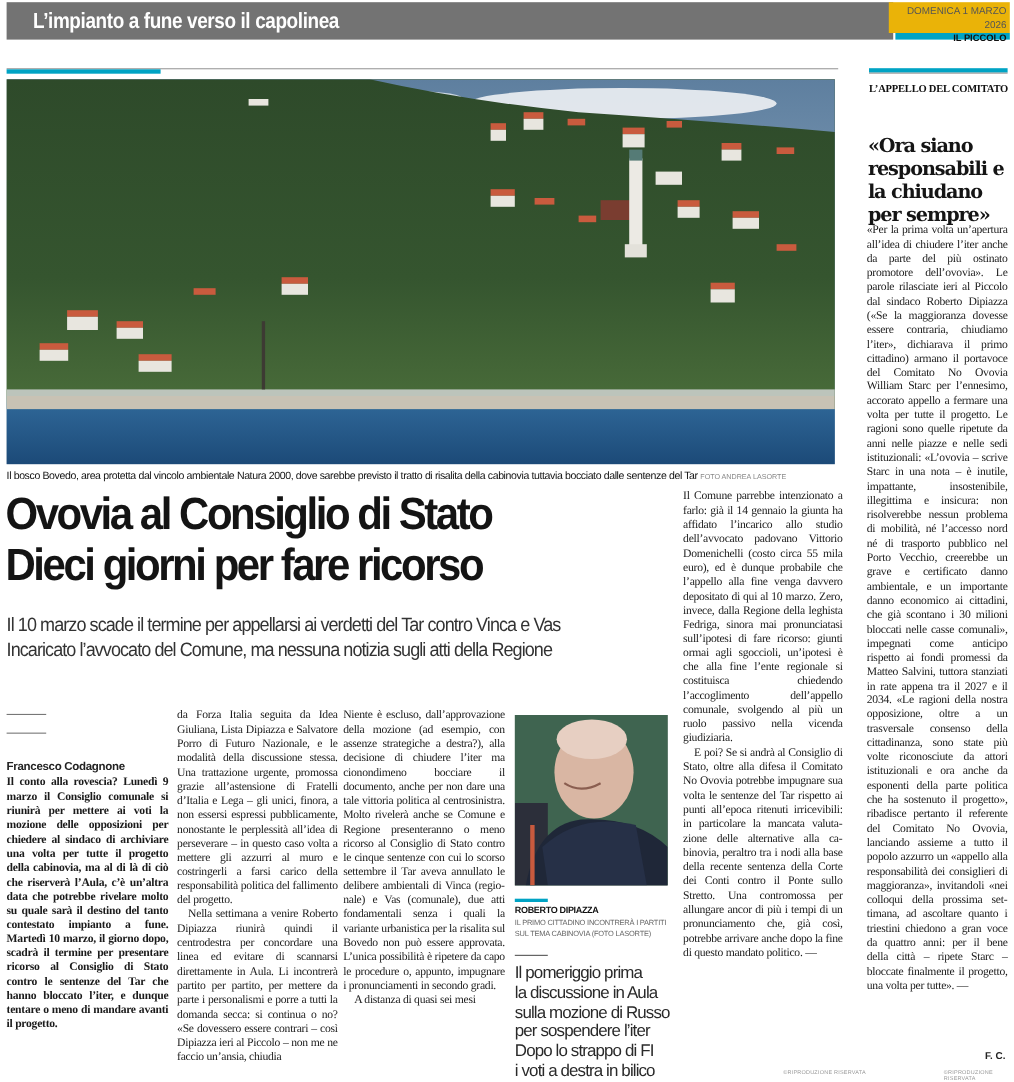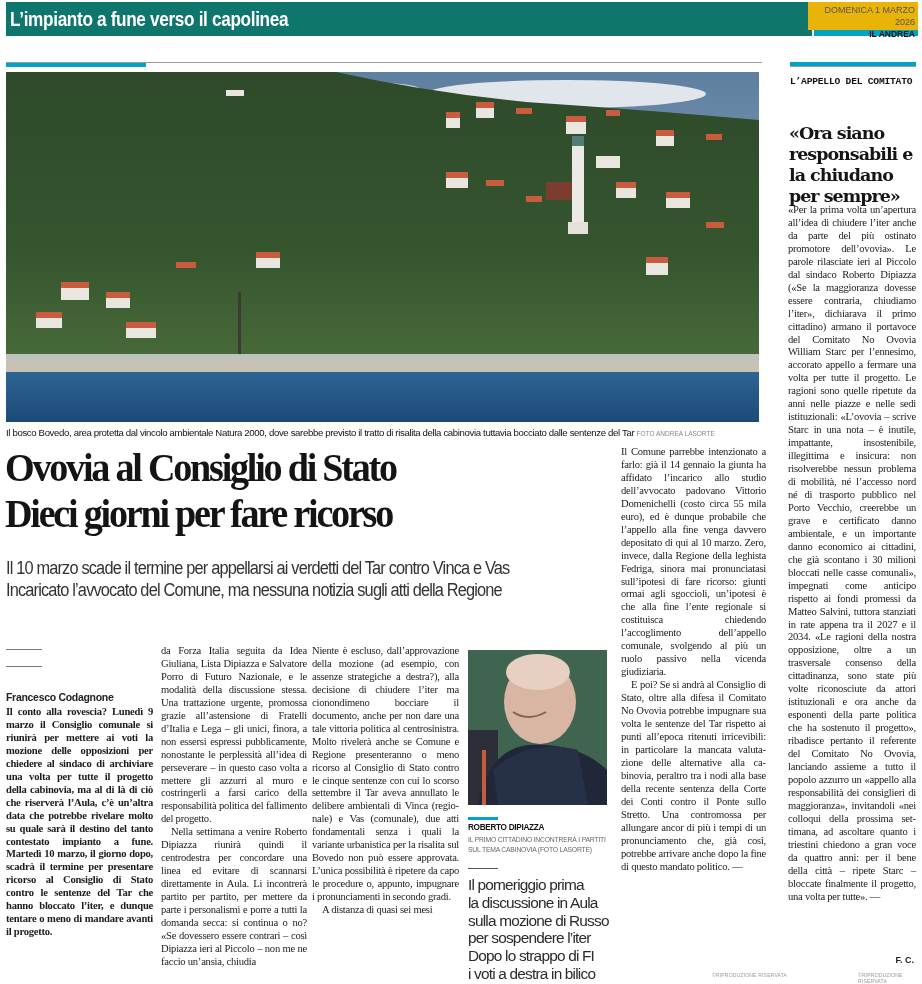--- a/index.html
+++ b/index.html
@@ -2,23 +2,23 @@
 <html><head>
 <meta charset="utf-8">
 <style>
   * { box-sizing: border-box; margin: 0; padding: 0; }
   html, body { width: 922px; height: 984px; background: #ffffff; overflow: hidden; }
   body { position: relative; font-family: "Liberation Serif", serif; color: #1a1a1a; }
 
   
   .banner {
     position: absolute; left: 6px; top: 2px; width: 806px; height: 34px;
-    background: #0f766e; color: #fff;
+    background: #737373; color: #fff;
     font-family: "Liberation Sans", sans-serif; font-weight: 700; font-size: 20px;
-    line-height: 34px; padding-left: 4px; letter-spacing: -0.4px;
+    line-height: 34px; padding-left: 24px; letter-spacing: -0.4px;
     transform-origin: left; 
   }
   .banner span { display: inline-block; transform: scaleX(0.86); transform-origin: left; }
   .dateline {
     position: absolute; right: 4px; top: 2px; width: 110px; height: 28px;
     background: #eab308; text-align: right; font-family: "Liberation Sans", sans-serif;
     font-size: 9px; line-height: 12px; padding-top: 2px; padding-right: 3px; color: #555;
   }
   .dateline .paper { font-weight: 700; color: #111; font-size: 8.5px; }
   .banner-underline { position: absolute; left: 814px; top: 30px; width: 104px; height: 6px; background: #00a3c4; }
@@ -36,21 +36,21 @@
   .caption {
     position: absolute; left: 6px; top: 426px; width: 760px;
     font-family: "Liberation Sans", sans-serif; font-size: 9.6px; line-height: 13px; color: #111;
     letter-spacing: -0.35px; white-space: nowrap;
   }
   .caption .credit { font-size: 6.5px; color: #888; letter-spacing: 0; }
 
   
   .headline {
     position: absolute; left: 5px; top: 444px; width: 615px;
-    font-family: Liberation Serif, serif; font-weight: 700; font-size: 41px; line-height: 46px;
+    font-family: Liberation Sans, sans-serif; font-weight: 700; font-size: 41px; line-height: 46px;
     letter-spacing: -2.4px; color: #141414;
   }
   .headline div { white-space: nowrap; transform: scaleX(0.93); transform-origin: left; }
   .subhead {
     position: absolute; left: 6px; top: 557px; width: 615px;
     font-family: "Liberation Sans", sans-serif; font-size: 17.6px; line-height: 22px; color: #333;
     letter-spacing: -0.9px; font-weight: 400;
   }
   .subhead div { white-space: nowrap; transform: scaleX(0.93); transform-origin: left; }
 
@@ -100,21 +100,21 @@
     position: absolute; left: 468px; top: 876px; width: 150px;
     font-family: "Liberation Sans", sans-serif; font-size: 15.4px; line-height: 17.8px; color: #2a2a2a;
     letter-spacing: -0.8px;
   }
   .pull-quote div { white-space: nowrap; }
 
   
   .side-accent { position: absolute; left: 790px; top: 62px; width: 126px; height: 4px; background: #00a3c4; }
   .side-rule { position: absolute; left: 790px; top: 66px; width: 126px; height: 1px; background: #9b9b9b; }
   .side-kicker {
-    position: absolute; left: 790px; top: 76px; font-family: Liberation Mono, monospace;
+    position: absolute; left: 790px; top: 76px; font-family: Liberation Serif, serif;
     font-weight: 700; font-size: 9.6px; letter-spacing: -0.2px; color: #111; white-space: nowrap;
   }
   .side-title {
     position: absolute; left: 789px; top: 92px; width: 130px;
     font-family: "DejaVu Serif", serif; font-weight: 700; font-size: 17.5px; line-height: 21px;
     letter-spacing: -1px; color: #151515; margin-top: 31px;
   }
   .side-sign {
     position: absolute; right: 8px; top: 955px; font-family: "Liberation Sans", sans-serif;
     font-weight: 700; font-size: 9px; color: #222;
@@ -122,21 +122,21 @@
 </style>
 </head>
 <body>
 
 <div class="banner">
   <span>L’impianto a fune verso il capolinea</span>
 </div>
 <div class="banner-underline"></div>
 <div class="dateline">
   <div>DOMENICA 1 MARZO 2026</div>
-  <div class="paper">IL ANDREA</div>
+  <div class="paper">IL PICCOLO</div>
 </div>
 
 <div class="rule-main"></div>
 <div class="rule-accent-main"></div>
 
 <div class="photo">
   <svg viewBox="0 0 753 350" preserveAspectRatio="none">
     <defs>
       <linearGradient id="sky" x1="0" y1="0" x2="0" y2="1">
         <stop offset="0" stop-color="#5e7f9f"></stop>

